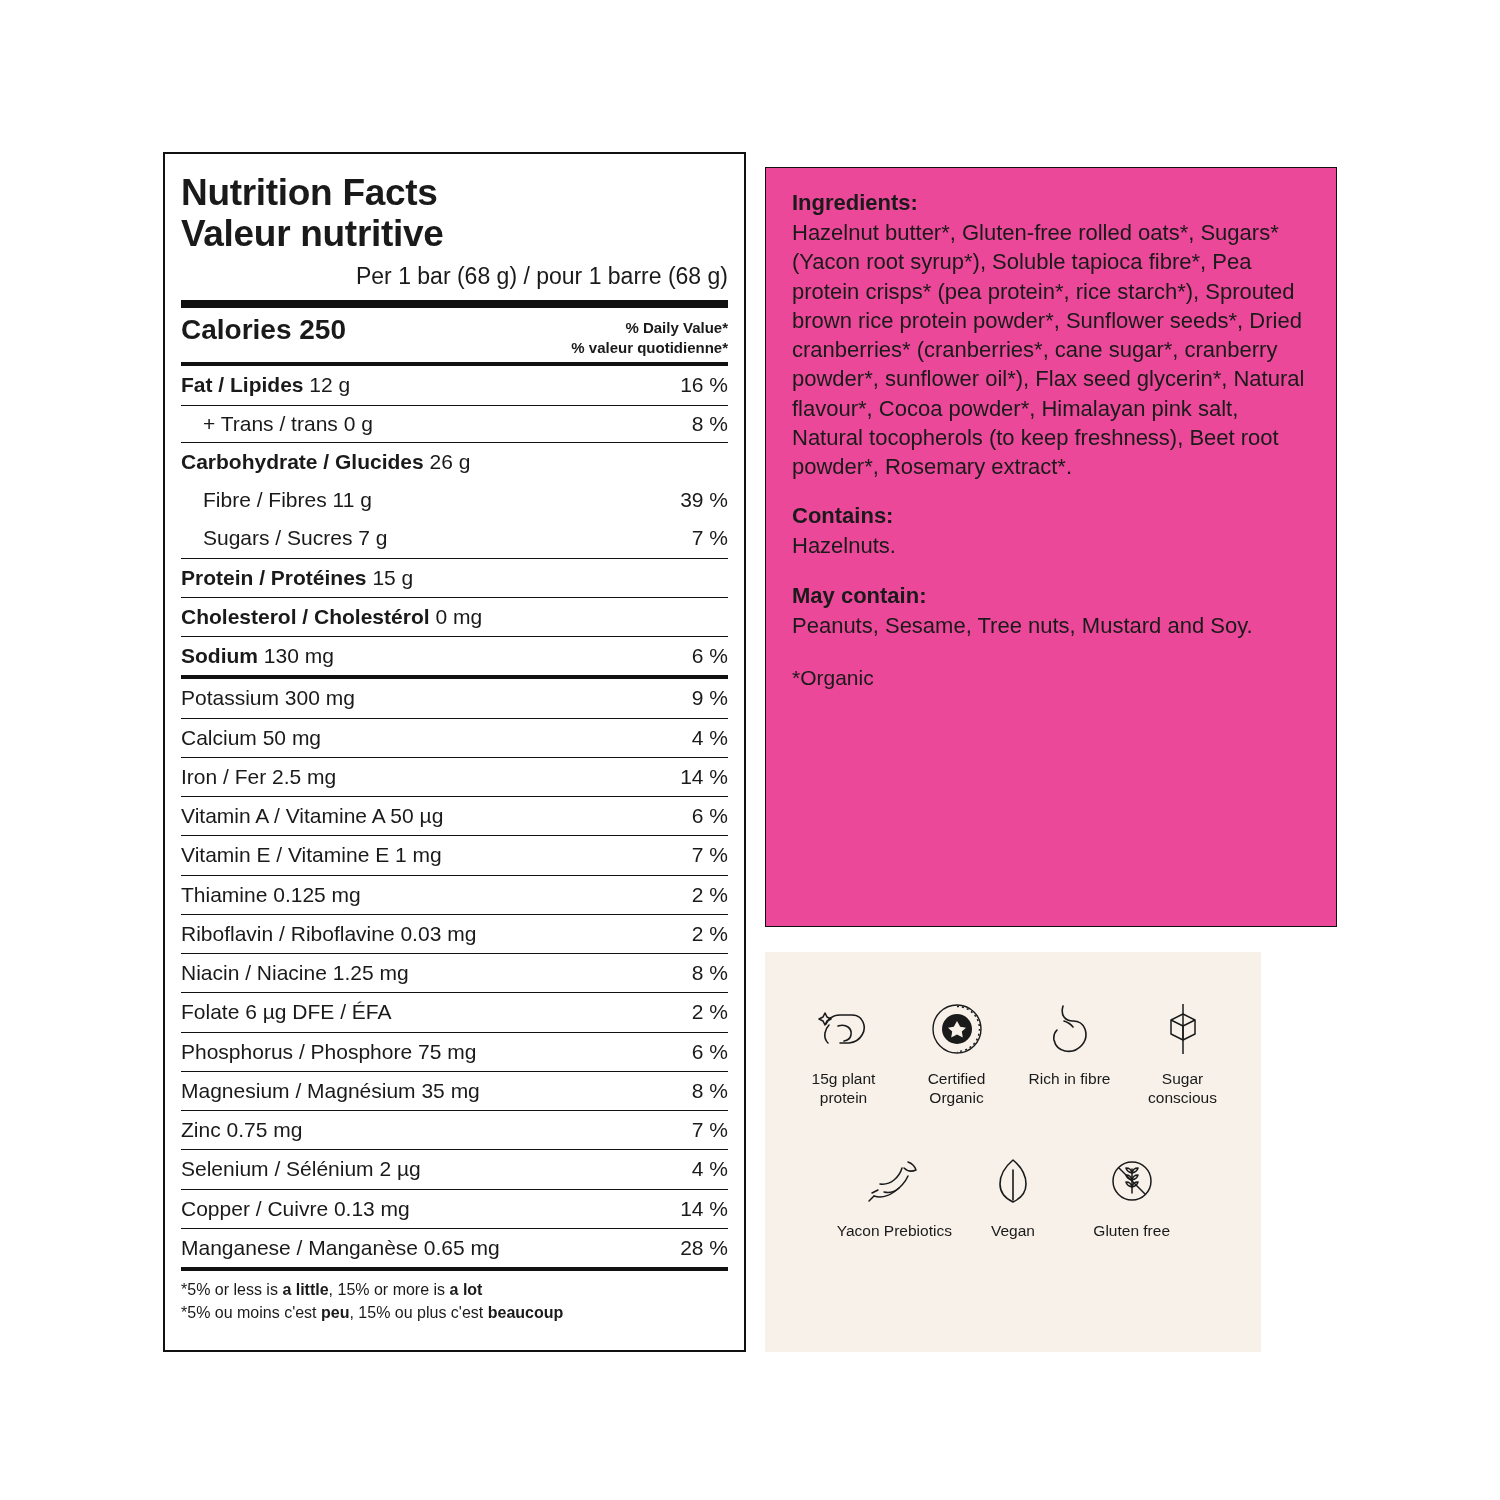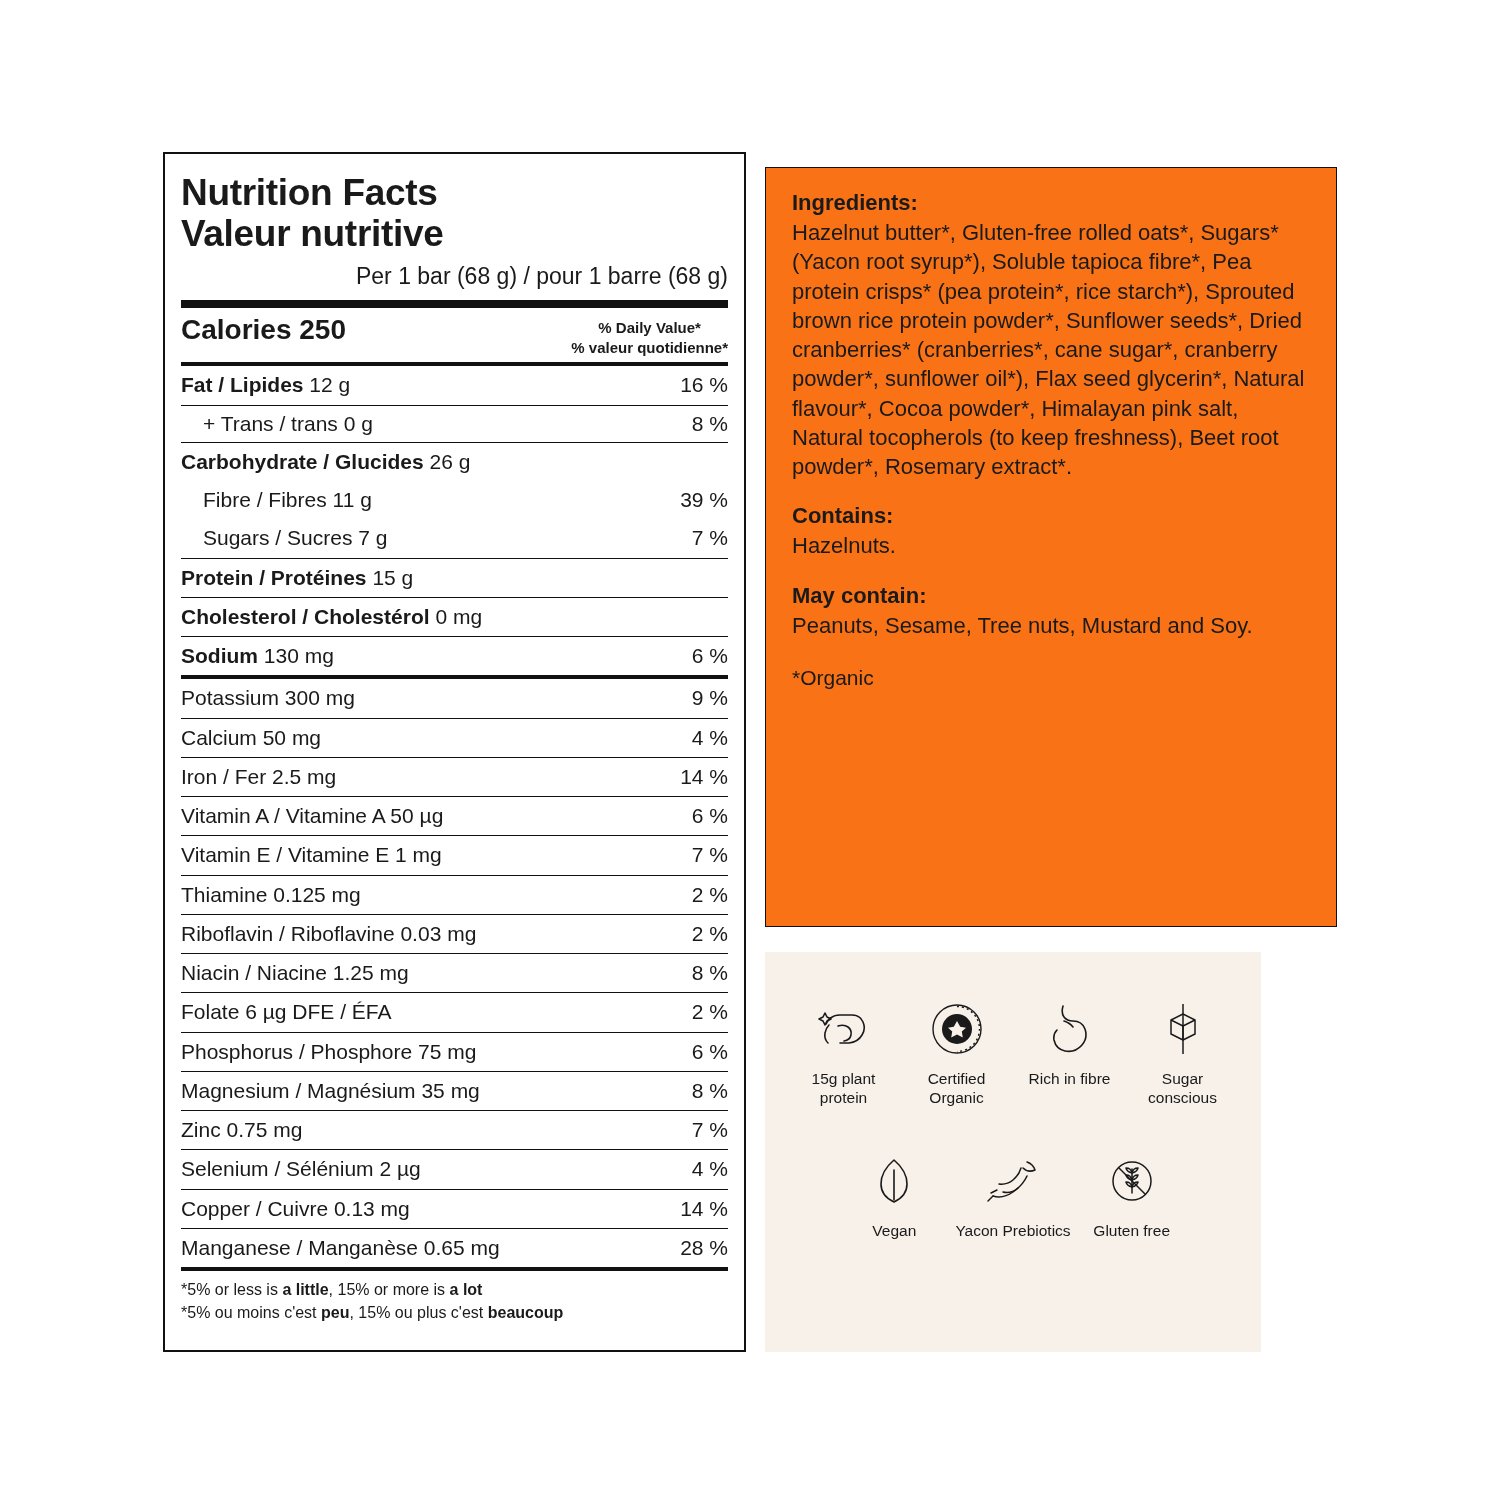--- a/index.html
+++ b/index.html
@@ -40,21 +40,21 @@
   .rule-thick { border-top: 8px solid #111; margin: 4px 0 0 0; }
   .rule-med   { border-top: 4px solid #111; margin: 0; }
   .rule-thin  { border-top: 1.5px solid #111; margin: 0; }
 
   .cal-row {
     display: flex; align-items: flex-start; justify-content: space-between;
     padding: 6px 0 4px 0;
   }
   .cal-left { font-size: 28px; font-weight: bold; }
   .cal-right {
-    font-size: 15px; font-weight: bold; text-align: center; line-height: 1.35;
+    font-size: 15px; font-weight: bold; text-align: right; line-height: 1.35;
     padding-top: 4px;
   }
 
   .row {
     display: flex; align-items: baseline;
     font-size: 21px;
     padding: 6px 0 6px 0;
     line-height: 1.25;
   }
   .row .lbl { flex: 1 1 auto; padding-right: 10px; }
@@ -71,21 +71,21 @@
     line-height: 1.45;
     padding-top: 7px;
   }
 
   
   .ing-panel {
     position: absolute;
     left: 765px; top: 167px;
     width: 572px; height: 760px;
     border: 1.5px solid #111;
-    background: #f97316;
+    background: #ec4899;
     padding: 22px 26px;
   }
   .ing-head { font-size: 22px; font-weight: bold; margin-bottom: 2px; }
   .ing-body { font-size: 22px; line-height: 1.33; }
   .ing-gap { height: 22px; }
   .ing-note { font-size: 21px; margin-top: 26px; }
 
   
   .icon-band {
     position: absolute;
@@ -352,40 +352,40 @@
         </div>
         <div class="icon-lbl">Sugar conscious</div>
       </div>
 
     </div>
 
     <div class="icon-row second">
 
       <div class="icon-cell">
         <div class="icon-art">
-          <svg width="40" height="50" viewBox="0 0 40 50" fill="none" stroke="#1a1a1a" stroke-width="1.6" stroke-linecap="round" stroke-linejoin="round">
-            <path d="M20 4 q13 11 13 24 q0 12-13 18 q-13-6-13-18 q0-13 13-24 z"></path>
-            <path d="M20 14 v30"></path>
-          </svg>
-        </div>
-        <div class="icon-lbl">Vegan</div>
-      </div>
-
-      <div class="icon-cell">
-        <div class="icon-art">
           <svg width="56" height="50" viewBox="0 0 56 50" fill="none" stroke="#1a1a1a" stroke-width="1.5" stroke-linecap="round" stroke-linejoin="round">
             <path d="M8 40 q10 3 20-4 q10-7 14-16"></path>
             <path d="M14 28 q8 1 14-4 q6-5 8-12"></path>
             <path d="M18 36 q8 2 15-4"></path>
             <path d="M42 6 q6 2 8 8 q-7 3-12-2"></path>
             <path d="M8 40 l-5 5"></path>
             <path d="M12 34 l-6 3"></path>
           </svg>
         </div>
         <div class="icon-lbl">Yacon Prebiotics</div>
+      </div>
+
+      <div class="icon-cell">
+        <div class="icon-art">
+          <svg width="40" height="50" viewBox="0 0 40 50" fill="none" stroke="#1a1a1a" stroke-width="1.6" stroke-linecap="round" stroke-linejoin="round">
+            <path d="M20 4 q13 11 13 24 q0 12-13 18 q-13-6-13-18 q0-13 13-24 z"></path>
+            <path d="M20 14 v30"></path>
+          </svg>
+        </div>
+        <div class="icon-lbl">Vegan</div>
       </div>
 
       <div class="icon-cell">
         <div class="icon-art">
           <svg width="48" height="50" viewBox="0 0 48 50" fill="none" stroke="#1a1a1a" stroke-width="1.5" stroke-linecap="round" stroke-linejoin="round">
             <circle cx="24" cy="25" r="19"></circle>
             <path d="M24 13 v24"></path>
             <path d="M24 17 q-5-1-6-5 q5 0 6 5 z"></path>
             <path d="M24 17 q5-1 6-5 q-5 0-6 5 z"></path>
             <path d="M24 24 q-5-1-6-5 q5 0 6 5 z"></path>

